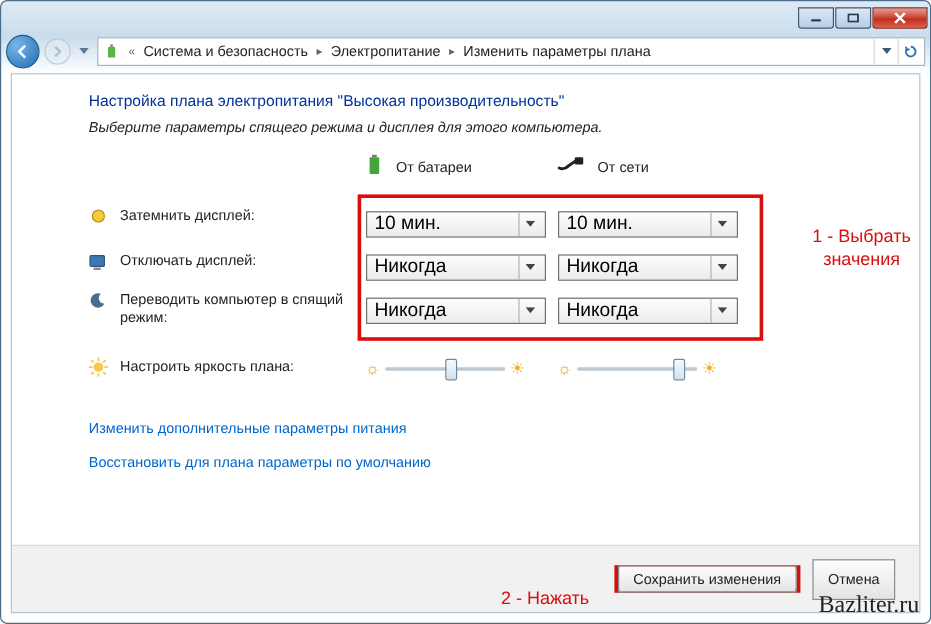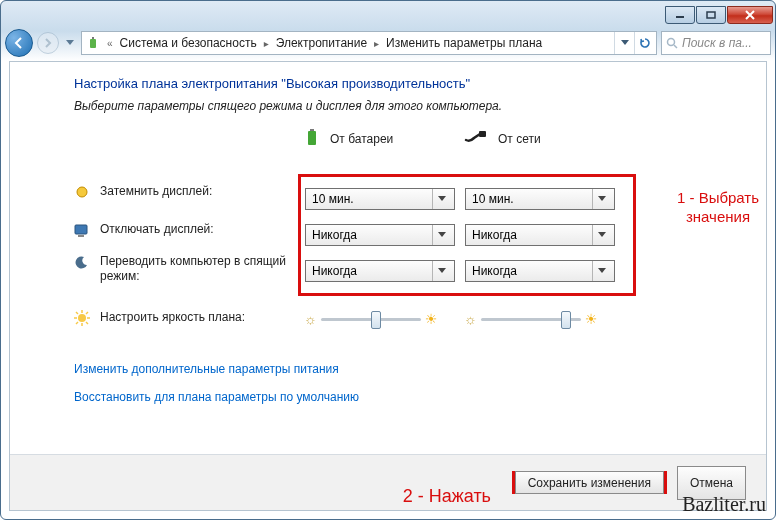--- a/index.html
+++ b/index.html
@@ -118,21 +118,21 @@
   }
   h1 {
     font-size:13px; font-weight:normal;
     color:#003399;
     margin:0 0 8px 0;
   }
   .subtitle { color:#222; margin-bottom:14px;font-style:italic; }
   .col-headers {
     display:flex;
     margin-left:230px;
-    margin-bottom:24px;
+    margin-bottom:12px;
   }
   .col-h {
     width:160px;
     display:flex;
     align-items:center;
     gap:10px;
     color:#222;
   }
   .row {
     display:flex;
@@ -149,21 +149,21 @@
   }
   .row-label .ic { width:18px; height:18px; flex:0 0 18px; }
   .dd {
     width:150px; height:22px;
     border:1px solid #707070;
     background:linear-gradient(#fdfdfd,#ebebeb);
     display:flex; align-items:center;
     padding:0 4px 0 6px;
     position:relative;
     margin-right:10px;
-    font-size:12px;
+    font-size:16px;
     color:#000;
   }
   .dd .arrow {
     margin-left:auto;
     width:18px; height:20px;
     border-left:1px solid #b5b5b5;
     display:flex; align-items:center; justify-content:center;
   }
   .dd .arrow svg { display:block; }
   .red-box {
@@ -234,21 +234,21 @@
     width:90px;
     color:#d90e0e;
     font-size:15px;
     text-align:center;
     line-height:1.25;
   }
   .anno2 {
     position:absolute;
     right:284px; bottom:12px;
     color:#d90e0e;
-    font-size:18px;
+    font-size:15px;
   }
   .watermark {
     position:absolute;
     right:10px; bottom:4px;
     font-size:20px;
     color:#222;
     font-family: Georgia, "Times New Roman", serif;
   }
   .ic svg, .addr-icon svg { display:block; }
 </style>
@@ -313,27 +313,20 @@
           </div>
         <div class="addr-btn">
             <svg width="12" height="12">
               <path d="M6 2 A4 4 0 1 1 2.5 4" fill="none" stroke="#2e74b5" stroke-width="1.6"></path>
               <path d="M2 2 L2.5 4.5 L5 4" fill="none" stroke="#2e74b5" stroke-width="1.6"></path>
             </svg>
           </div>
       </div>
     </div>
 
-    <div class="search">
-      <svg width="12" height="12">
-          <circle cx="5" cy="5" r="3.5" fill="none" stroke="#6c8aa3" stroke-width="1.5"></circle>
-          <line x1="8" y1="8" x2="11" y2="11" stroke="#6c8aa3" stroke-width="1.5"></line>
-        </svg>
-      <span>Поиск в па...</span>
-    </div>
   </div>
 
   <div class="panel">
     <div class="inner">
       <h1>Настройка плана электропитания "Высокая производительность"</h1>
       <div class="subtitle">Выберите параметры спящего режима и дисплея для этого компьютера.</div>
 
       <div class="col-headers">
         <div class="col-h">
           <span><svg width="16" height="20">

